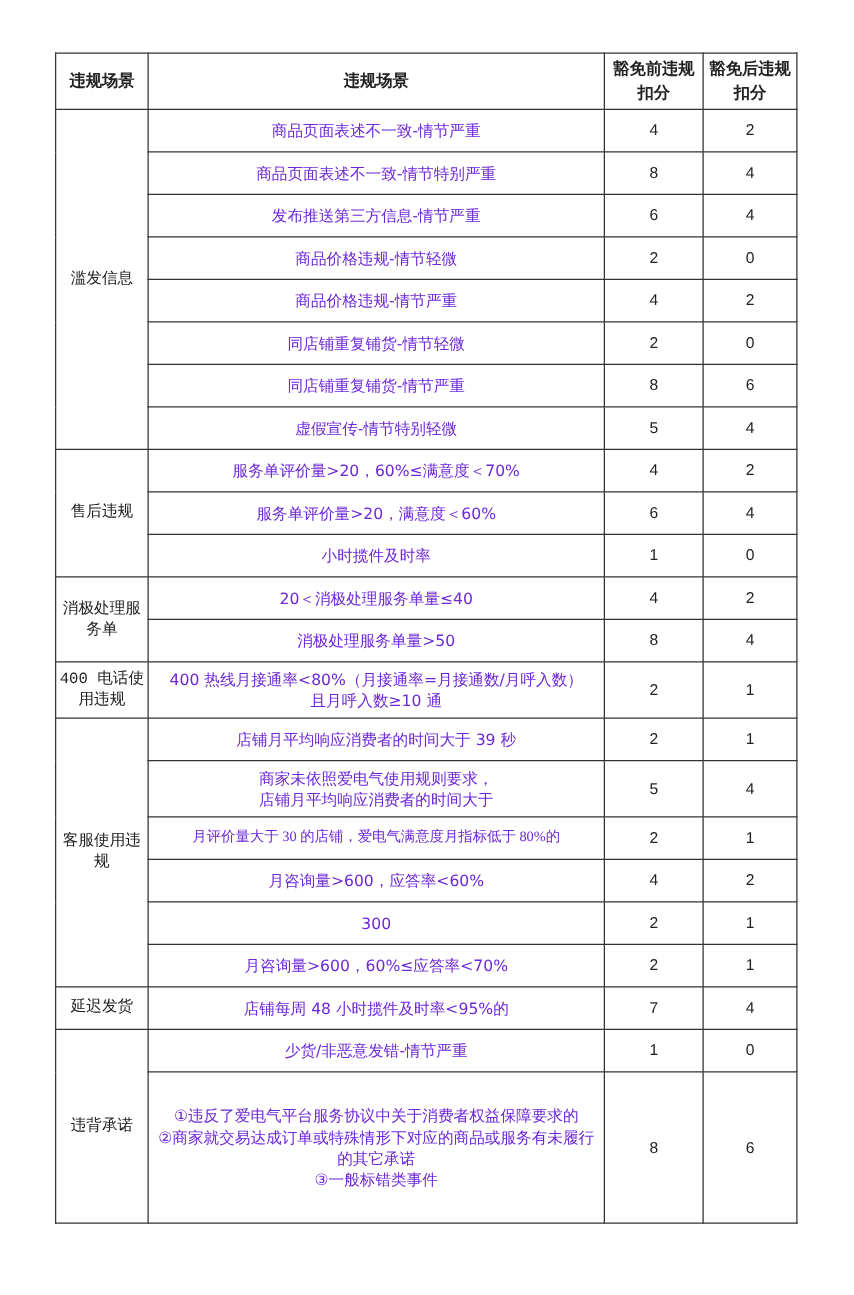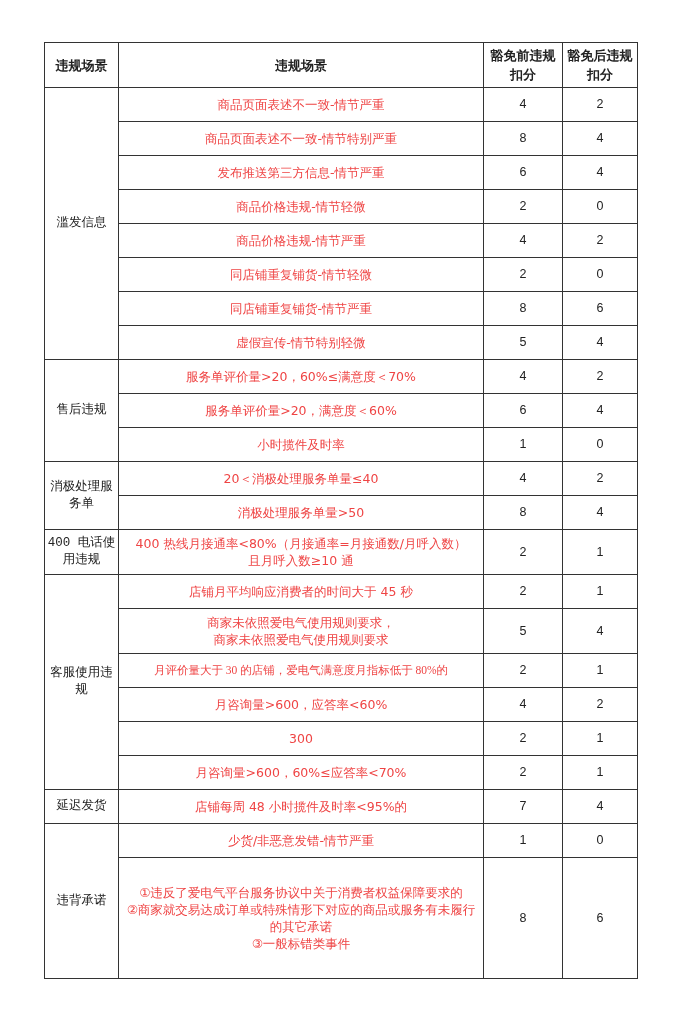--- a/index.html
+++ b/index.html
@@ -38,21 +38,21 @@
       height: 44px;
       line-height: 19px;
     }
     td.scene {
       font-weight: bold;
       font-size: 13px;
       line-height: 19px;
       font-family: Liberation Mono, monospace;
     }
     td.detail {
-      color: #ef4444;
+      color: #6d28d9;
       margin-left: 15px;
     }
     td.num {
       font-family: "Liberation Sans", sans-serif;
       font-size: 14px;
     }
     td.left {
       text-align: left;
       padding-left: 2px;
     }
@@ -161,28 +161,28 @@
       <td class="detail detail-lines">
         <span>400 热线月接通率&lt;80%（月接通率=月接通数/月呼入数）</span>
         <span>且月呼入数≥10 通</span>
       </td>
       <td class="num">2</td>
       <td class="num">1</td>
     </tr>
 
     <tr class="r35">
       <td class="scene" rowspan="6">客服使用违规</td>
-      <td class="detail">店铺月平均响应消费者的时间大于 45 秒</td>
+      <td class="detail">店铺月平均响应消费者的时间大于 39 秒</td>
       <td class="num">2</td>
       <td class="num">1</td>
     </tr>
     <tr class="r44">
       <td class="detail detail-lines">
         <span>商家未依照爱电气使用规则要求，</span>
-        <span>商家未依照爱电气使用规则要求</span>
+        <span>店铺月平均响应消费者的时间大于</span>
       </td>
       <td class="num">5</td>
       <td class="num">4</td>
     </tr>
     <tr class="r35">
       <td class="detail" style="font-size:11.5px;white-space:nowrap;font-family:Liberation Serif, serif;">月评价量大于 30 的店铺，爱电气满意度月指标低于 80%的</td>
       <td class="num">2</td>
       <td class="num">1</td>
     </tr>
     <tr class="r35">

